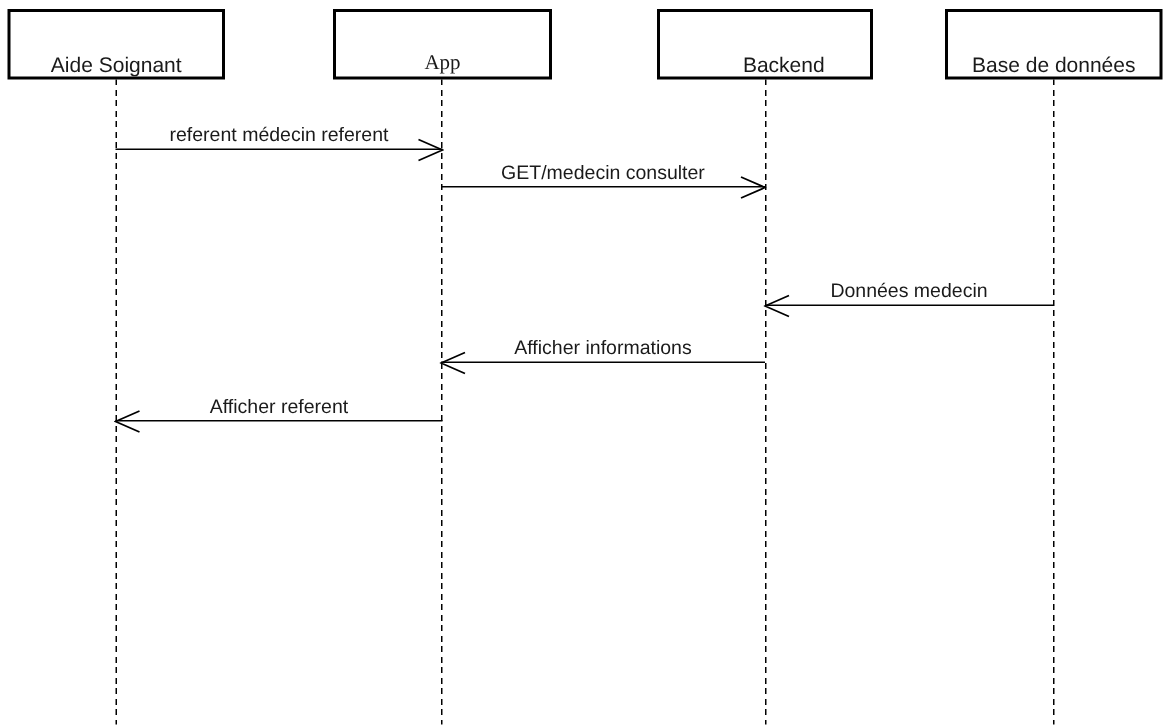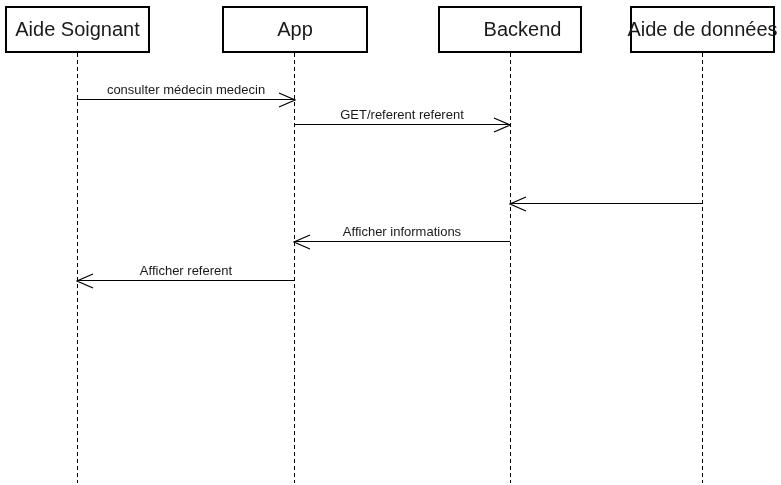--- a/index.html
+++ b/index.html
@@ -12,26 +12,26 @@
   .canvas {
     position: relative;
     width: 781px; height: 485px;
     background: #ffffff;
   }
   .actor-box {
     position: absolute;
     top: 6px; height: 47px;
     border: 2px solid #000000;
     background: #ffffff;
-    display: flex; align-items: center; justify-content: center;
-    font-size: 20px; color: #1a1a1a;
+    display: flex; align-items: flex-end; justify-content: center;
+    font-size: 14px; color: #1a1a1a;
     white-space: nowrap;
   }
   .actor-1 { left: 5px;   width: 145px; }
-  .actor-2 { left: 222px; width: 146px; }
+  .actor-2 { left: 222px; width: 146px; font-family: Liberation Serif, serif; }
   .actor-3 { left: 438px; width: 144px; padding-left: 25px; }
   .actor-4 { left: 630px; width: 145px; }
   .lifeline {
     position: absolute;
     top: 53px; height: 430px;
     width: 1px;
     background-image: repeating-linear-gradient(to bottom, #000000 0px, #000000 4px, transparent 4px, transparent 7px);
   }
   .lifeline-1 { left: 77px; }
   .lifeline-2 { left: 294px; }
@@ -75,46 +75,47 @@
   <div class="actor-box actor-1">
     <span>Aide Soignant</span>
   </div>
   <div class="actor-box actor-2">
     <span>App</span>
   </div>
   <div class="actor-box actor-3">
     <span>Backend</span>
   </div>
   <div class="actor-box actor-4">
-    <span>Aide de données</span>
+    <span>Base de données</span>
   </div>
 
   <div class="lifeline lifeline-1"></div>
   <div class="lifeline lifeline-2"></div>
   <div class="lifeline lifeline-3"></div>
   <div class="lifeline lifeline-4"></div>
 
   <div class="message msg-1">
-    <div class="msg-label">consulter médecin medecin</div>
+    <div class="msg-label">referent médecin referent</div>
     <div class="msg-line"></div>
     <svg class="arrowhead dir-right" width="18" height="16" viewBox="0 0 18 16">
       <polyline points="1,1 17,8 1,15" fill="none" stroke="#000000" stroke-width="1.2"></polyline>
     </svg>
   </div>
 
   <div class="message msg-2">
-    <div class="msg-label">GET/referent referent</div>
+    <div class="msg-label">GET/medecin consulter</div>
     <div class="msg-line"></div>
     <svg class="arrowhead dir-right" width="18" height="16" viewBox="0 0 18 16">
       <polyline points="1,1 17,8 1,15" fill="none" stroke="#000000" stroke-width="1.2"></polyline>
     </svg>
   </div>
 
 
   <div class="message msg-4">
+    <div class="msg-label">Données medecin</div>
     <div class="msg-line"></div>
     <svg class="arrowhead dir-left" width="18" height="16" viewBox="0 0 18 16">
       <polyline points="17,1 1,8 17,15" fill="none" stroke="#000000" stroke-width="1.2"></polyline>
     </svg>
   </div>
 
   <div class="message msg-5">
     <div class="msg-label">Afficher informations</div>
     <div class="msg-line"></div>
     <svg class="arrowhead dir-left" width="18" height="16" viewBox="0 0 18 16">

